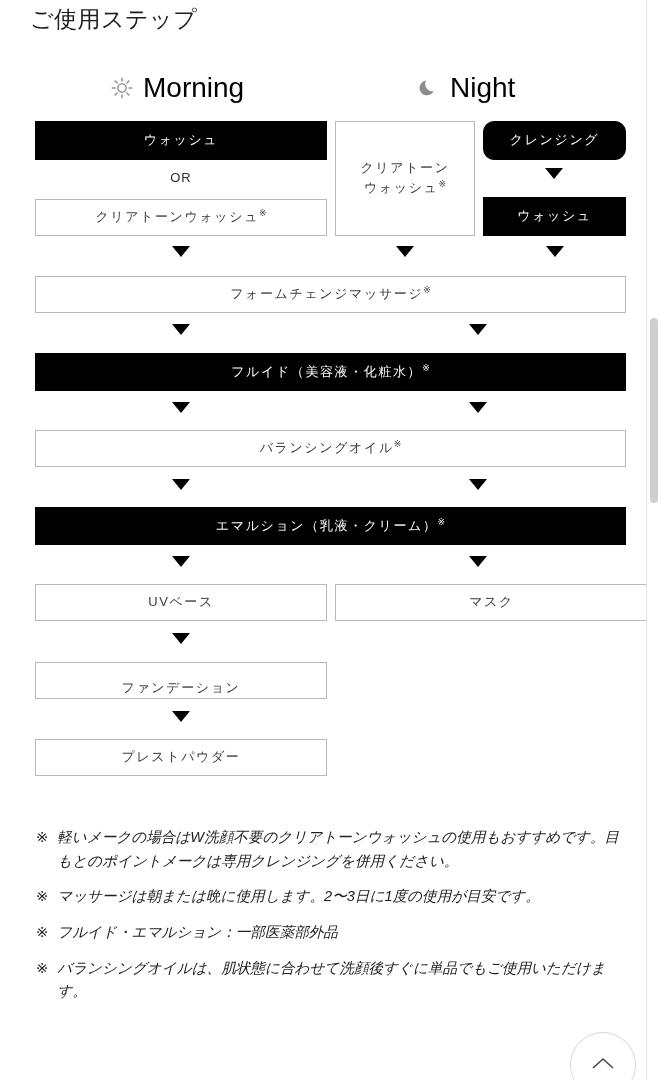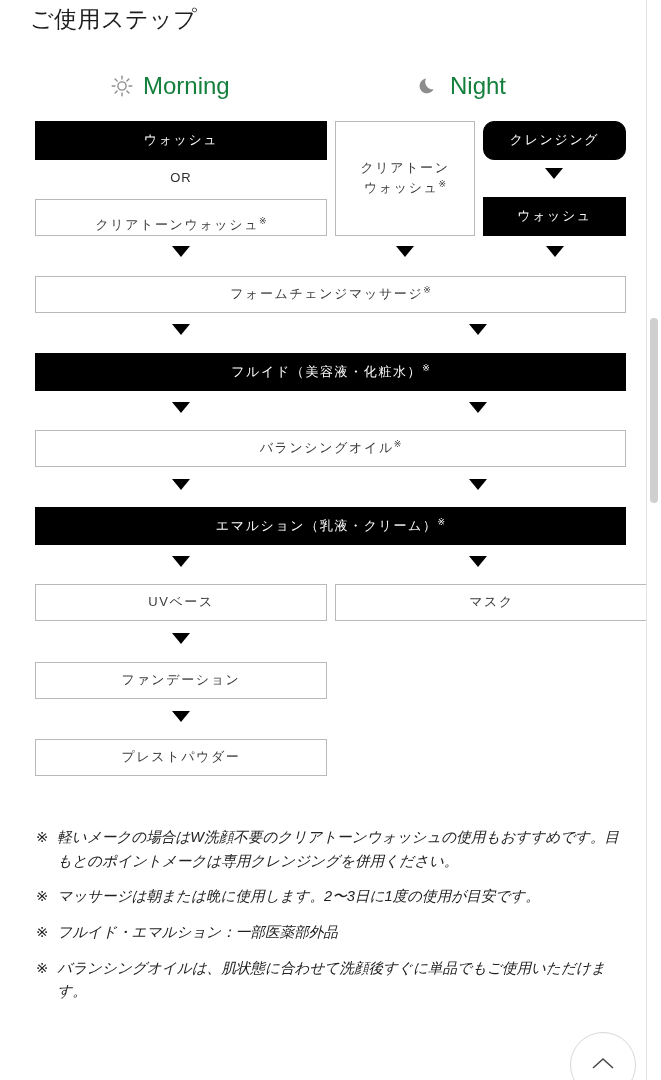--- a/index.html
+++ b/index.html
@@ -37,22 +37,22 @@
     left: 0;
     top: 72px;
     width: 640px;
     height: 34px;
   }
   .col-head {
     position: absolute;
     display: flex;
     align-items: center;
     gap: 10px;
-    font-size: 24px;
-    color: #15803d;
+    font-size: 28px;
+    color: #000000;
   }
   .col-head.morning { left: 111px; top: 0; }
   .col-head.night   { left: 418px; top: 0; }
 
   .sun-icon, .moon-icon {
     display: inline-block;
     width: 22px;
     height: 22px;
     position: relative;
     flex: none;
@@ -205,21 +205,21 @@
   </div>
 
   <div class="flow">
 
     <div class="node filled" style="left:35px; top:121px; width:292px; height:39px;">
       <span>ウォッシュ</span>
     </div>
 
     <div class="or-label" style="left:35px; top:170px; width:292px;">OR</div>
 
-    <div class="node outline" style="left:35px; top:199px; width:292px; height:37px;align-items:flex-end;">
+    <div class="node outline" style="left:35px; top:199px; width:292px; height:37px;">
       <span><span>クリアトーンウォッシュ</span><span class="sup">※</span></span>
     </div>
 
     <div class="node outline" style="left:335px; top:121px; width:140px; height:115px; flex-direction:column;">
       <span>クリアトーン</span>
       <span><span>ウォッシュ</span><span class="sup">※</span></span>
     </div>
 
     <div class="node filled" style="left:483px; top:121px; width:143px; height:39px;border-radius:11px;">
       <span>クレンジング</span>
@@ -266,21 +266,21 @@
     <div class="node outline" style="left:35px; top:584px; width:292px; height:37px;">
       <span>UVベース</span>
     </div>
 
     <div class="node outline" style="left:335px; top:584px; width:313px; height:37px;">
       <span>マスク</span>
     </div>
 
     <div class="arrow" style="left:172px; top:633px;"></div>
 
-    <div class="node outline" style="left:35px; top:662px; width:292px; height:37px;">
+    <div class="node outline" style="left:35px; top:662px; width:292px; height:37px;align-items:flex-end;">
       <span>ファンデーション</span>
     </div>
 
     <div class="arrow" style="left:172px; top:711px;"></div>
 
     <div class="node outline" style="left:35px; top:739px; width:292px; height:37px;">
       <span>プレストパウダー</span>
     </div>
 
   </div>

